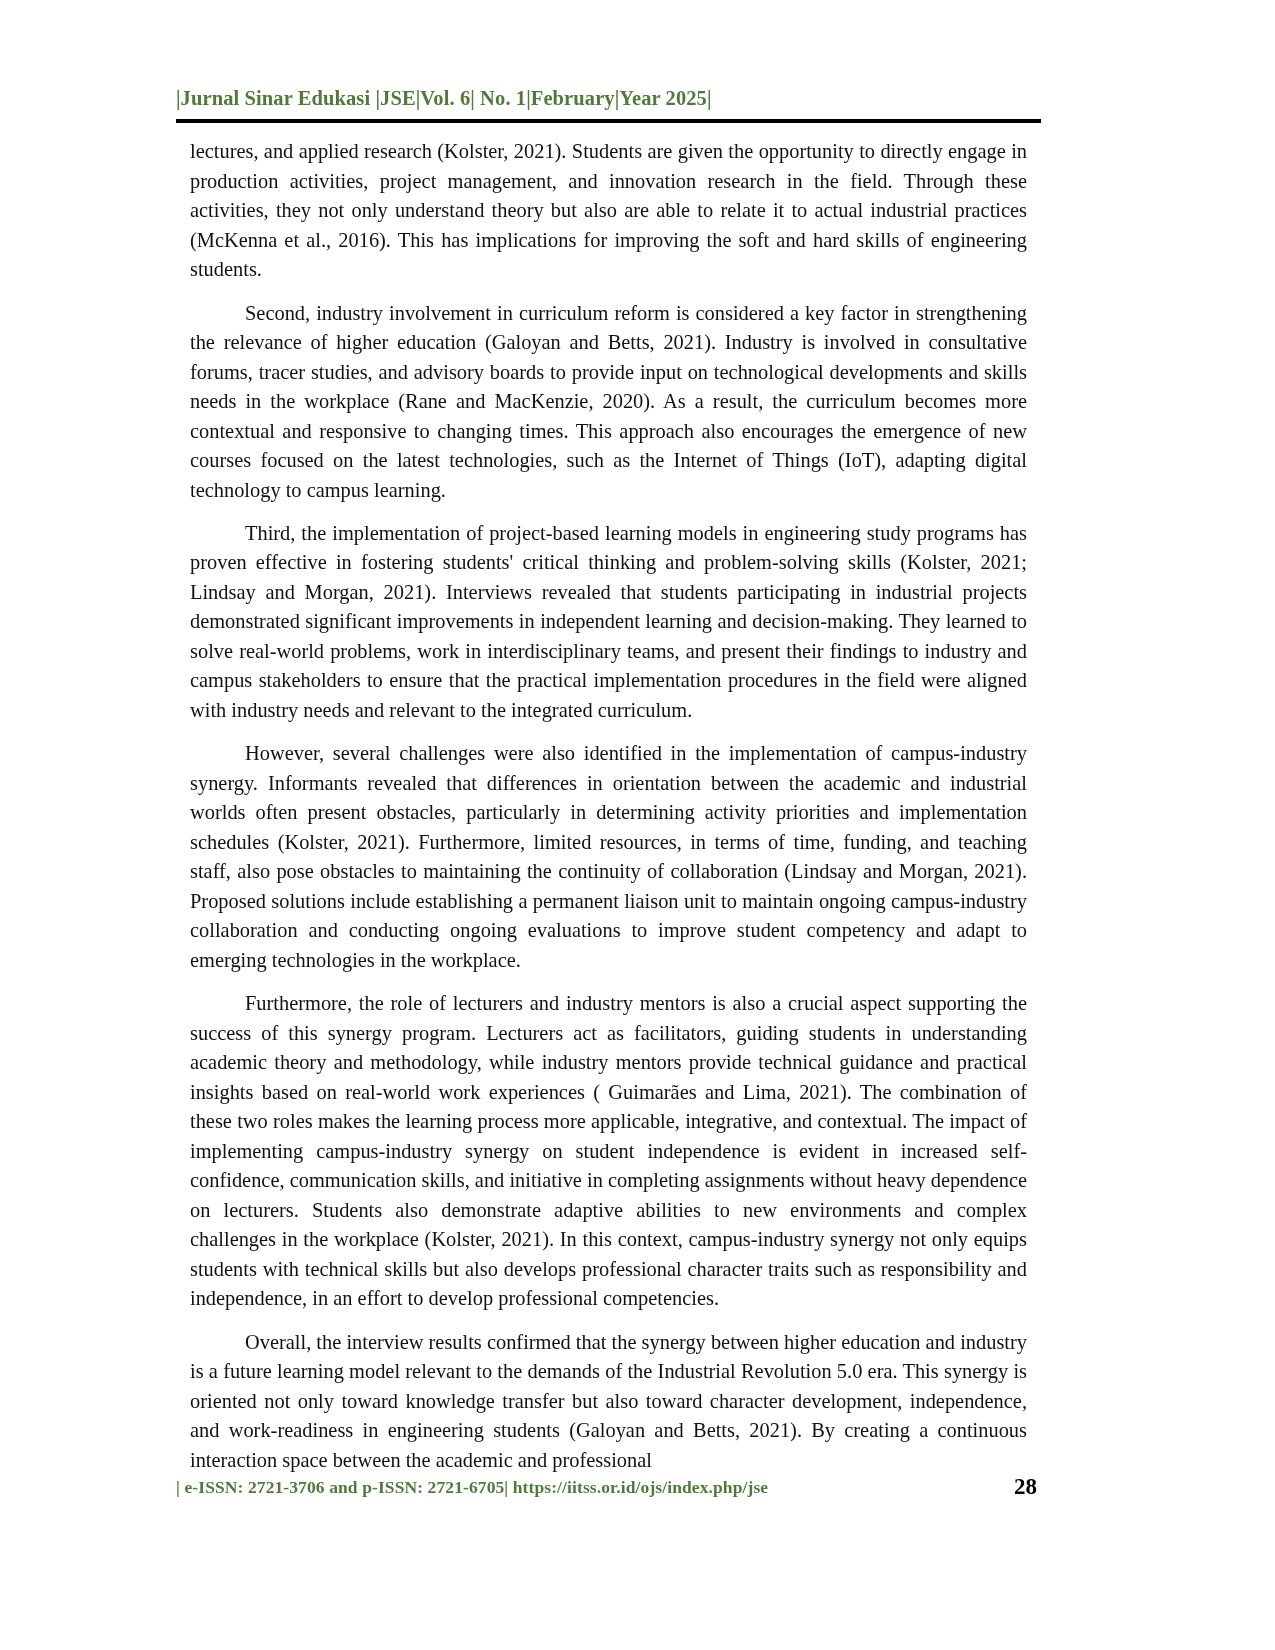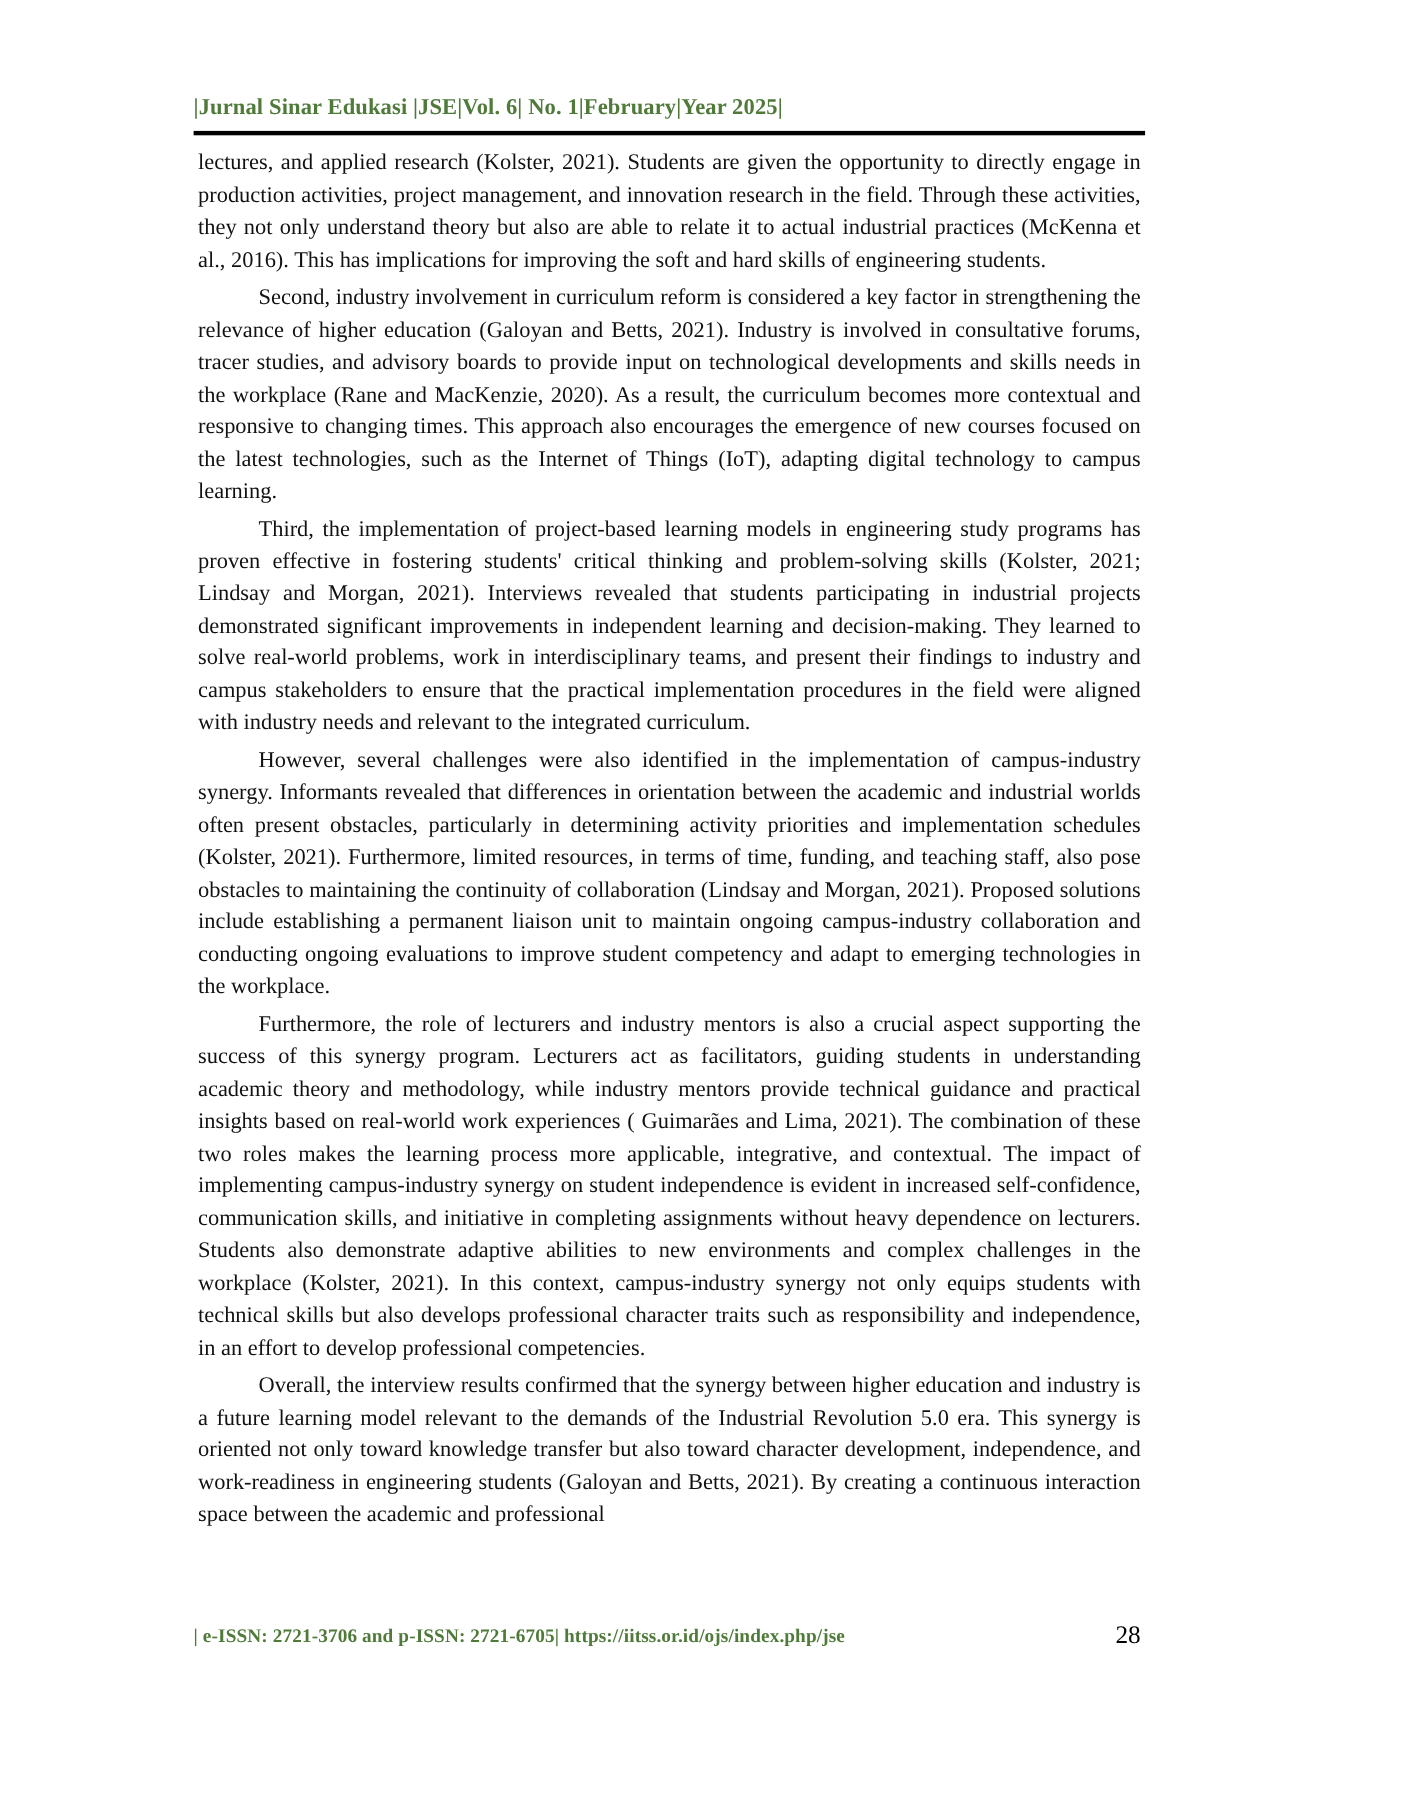--- a/index.html
+++ b/index.html
@@ -59,21 +59,21 @@
   .body-text {
     margin-top: 11px;
     font-size: 20.4px;
     line-height: 1.445;
     text-align: justify;
     text-justify: inter-word;
     color: #111111;
     hyphens: none;
   }
   .body-text p {
-    margin: 4px;
+    margin: 14px;
     text-indent: 0;
   }
   .body-text p.indent {
     text-indent: 55px;
   }
   
   .footer {
     position: absolute;
     left: 176px;
     top: 1474px;
@@ -84,21 +84,21 @@
   }
   .footer-issn {
     font-size: 17.5px;
     font-weight: 700;
     color: #4f7a3a;
     white-space: nowrap;
     letter-spacing: 0.1px;
   }
   .footer-pageno {
     font-size: 23px;
-    font-weight: 400;
+    font-weight: 700;
     color: #000000;
     margin-left: auto;
     padding-right: 4px;
   }
 </style>
 </head>
 <body>
 
 <div class="page">
 

